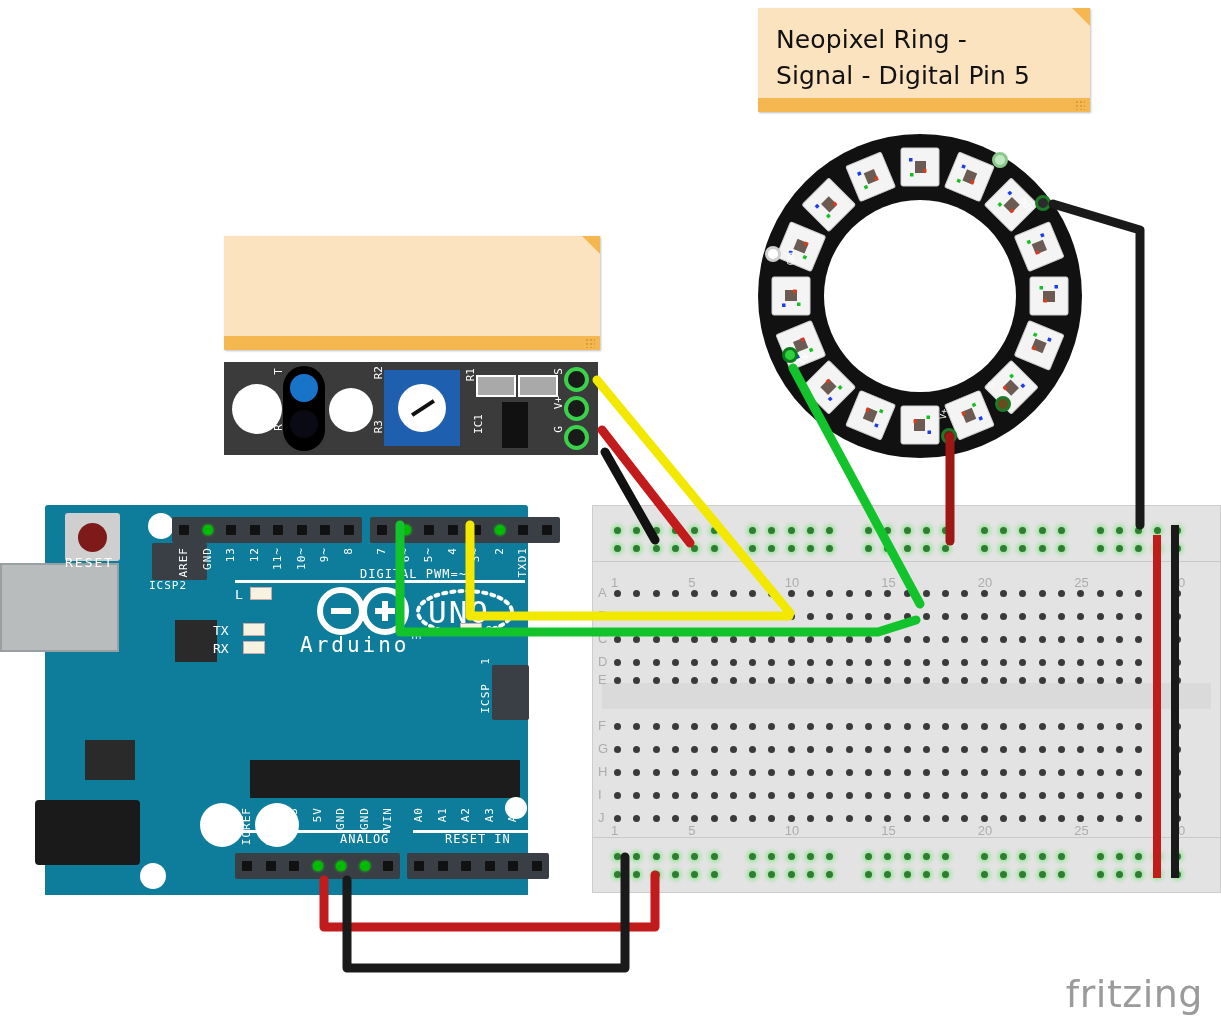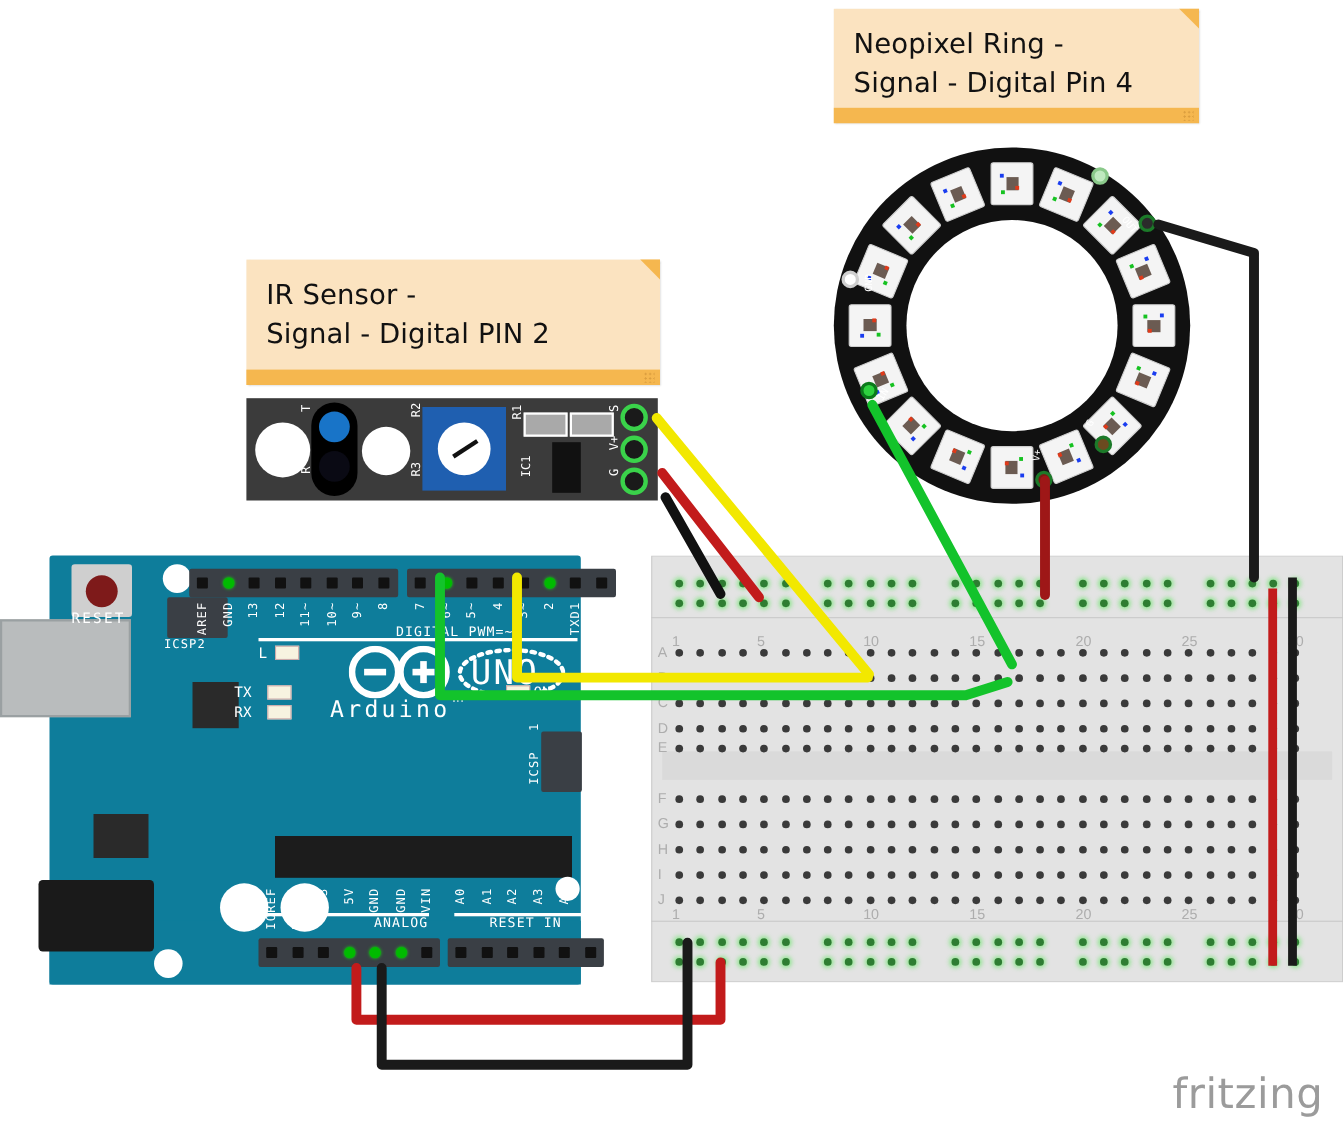--- a/index.html
+++ b/index.html
@@ -56,29 +56,27 @@
              font-family:"DejaVu Sans Mono","Liberation Mono",monospace;}
 
   #fritz{right:18px;bottom:8px;font-size:38px;color:#9b9b9b;letter-spacing:.5px;
          font-family:"DejaVu Sans","Liberation Sans",sans-serif;}
 </style>
 </head>
 <body>
 
 <div class="note" style="left:758px;top:8px;width:332px;height:104px;">
   <div class="body">Neopixel Ring -
-Signal - Digital Pin 4</div>
+Signal - Digital Pin 5</div>
   <div class="fold"></div>
   <div class="bar"></div>
   <div class="grip"></div>
 </div>
 
 <div class="note" style="left:224px;top:236px;width:376px;height:114px;">
-  <div class="body">IR Sensor -
-Signal - Digital PIN 2</div>
   <div class="fold"></div>
   <div class="bar"></div>
   <div class="grip"></div>
 </div>
 
 <div class="abs" id="ring">
   <svg width="336" height="336" viewBox="0 0 336 336">
     <circle cx="168" cy="168" r="162" fill="#111"></circle>
     <circle cx="168" cy="168" r="96" fill="#fff"></circle>
     <g id="leds">

